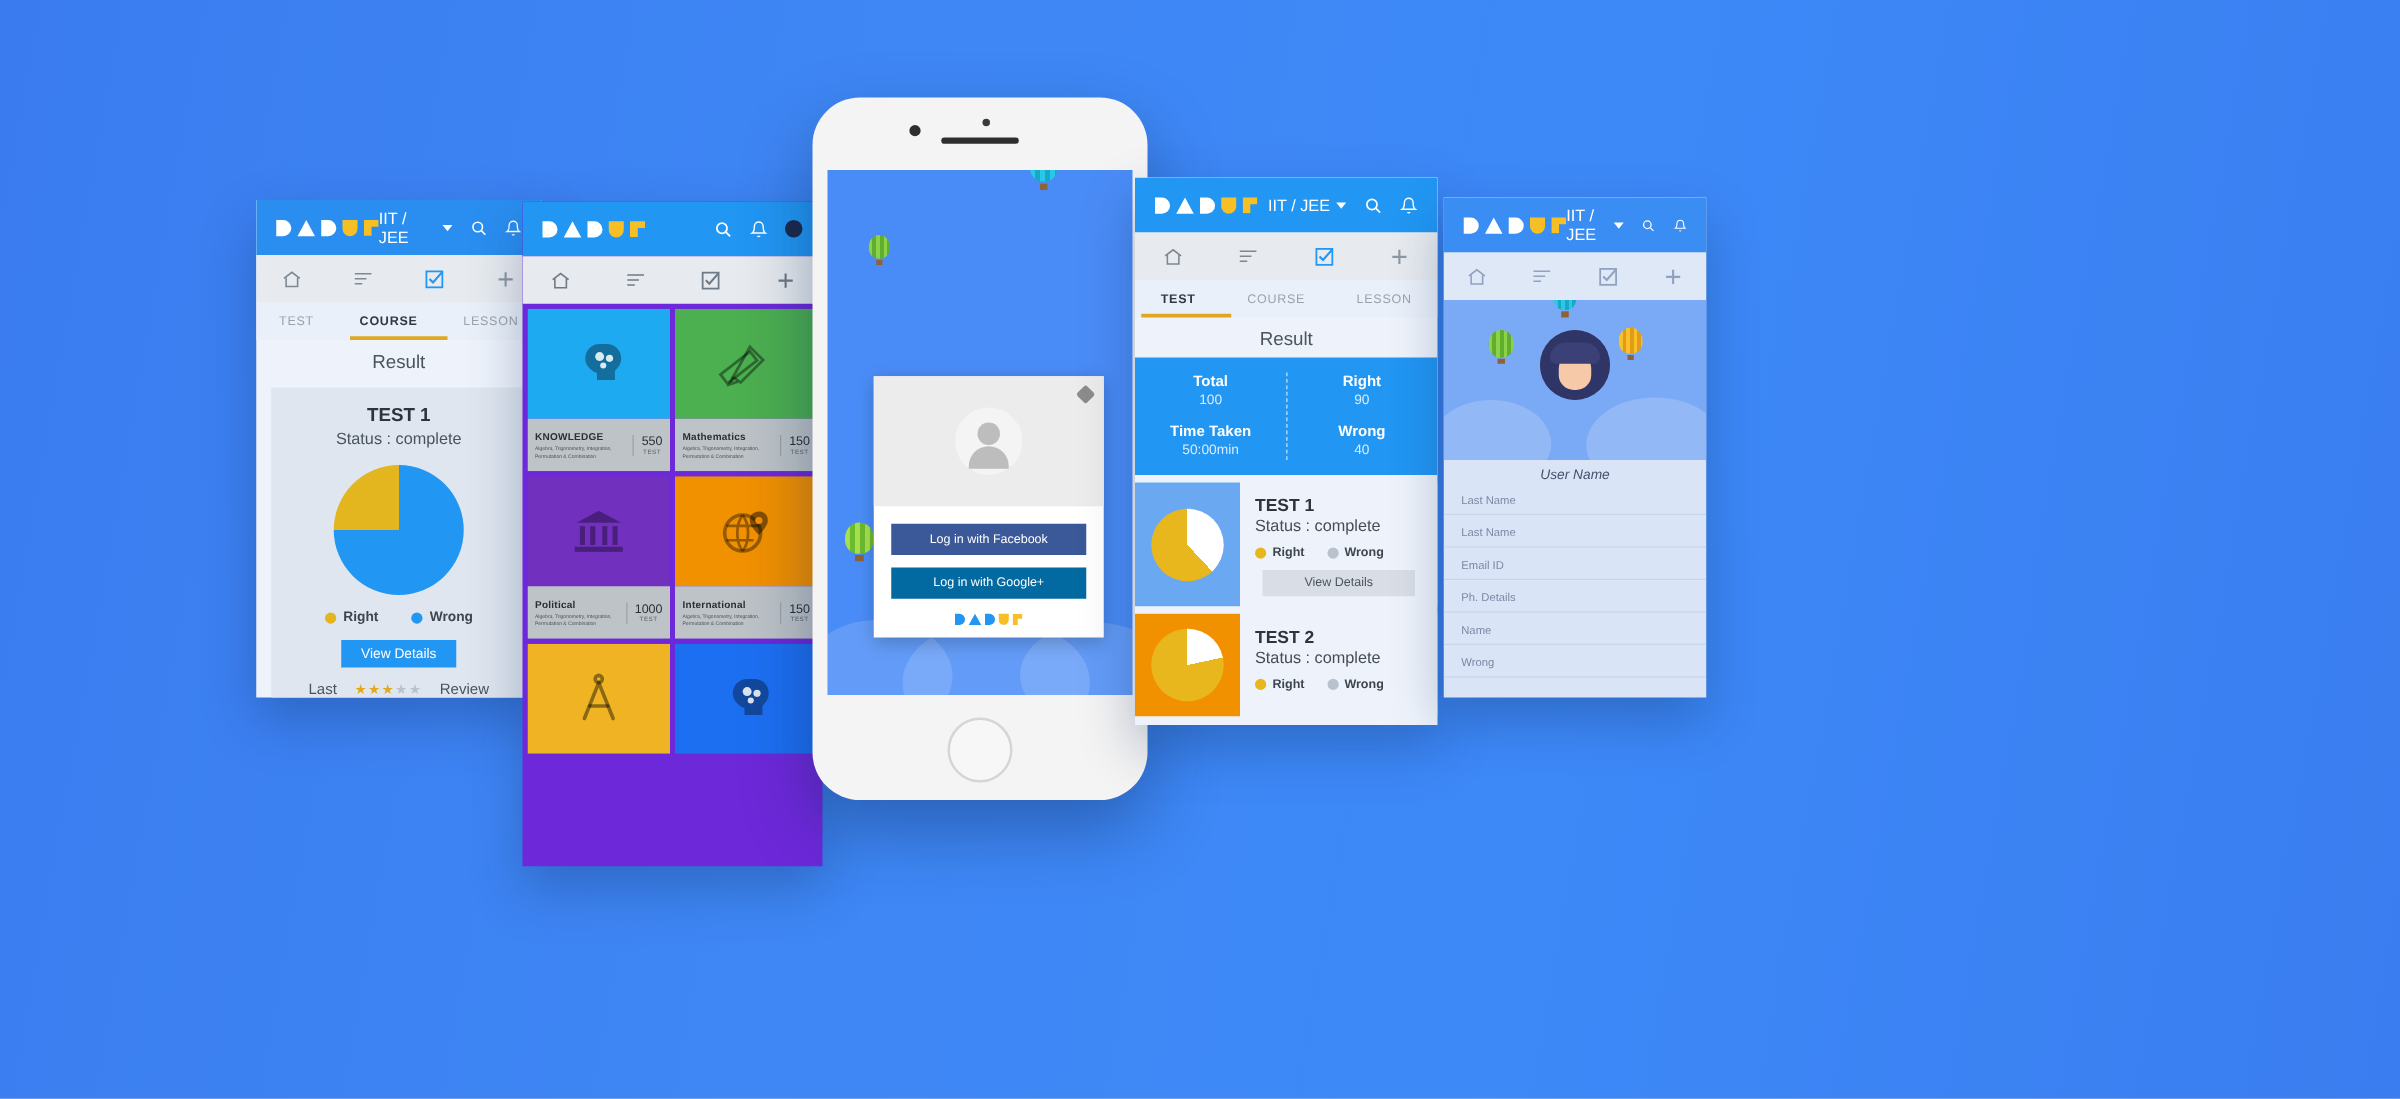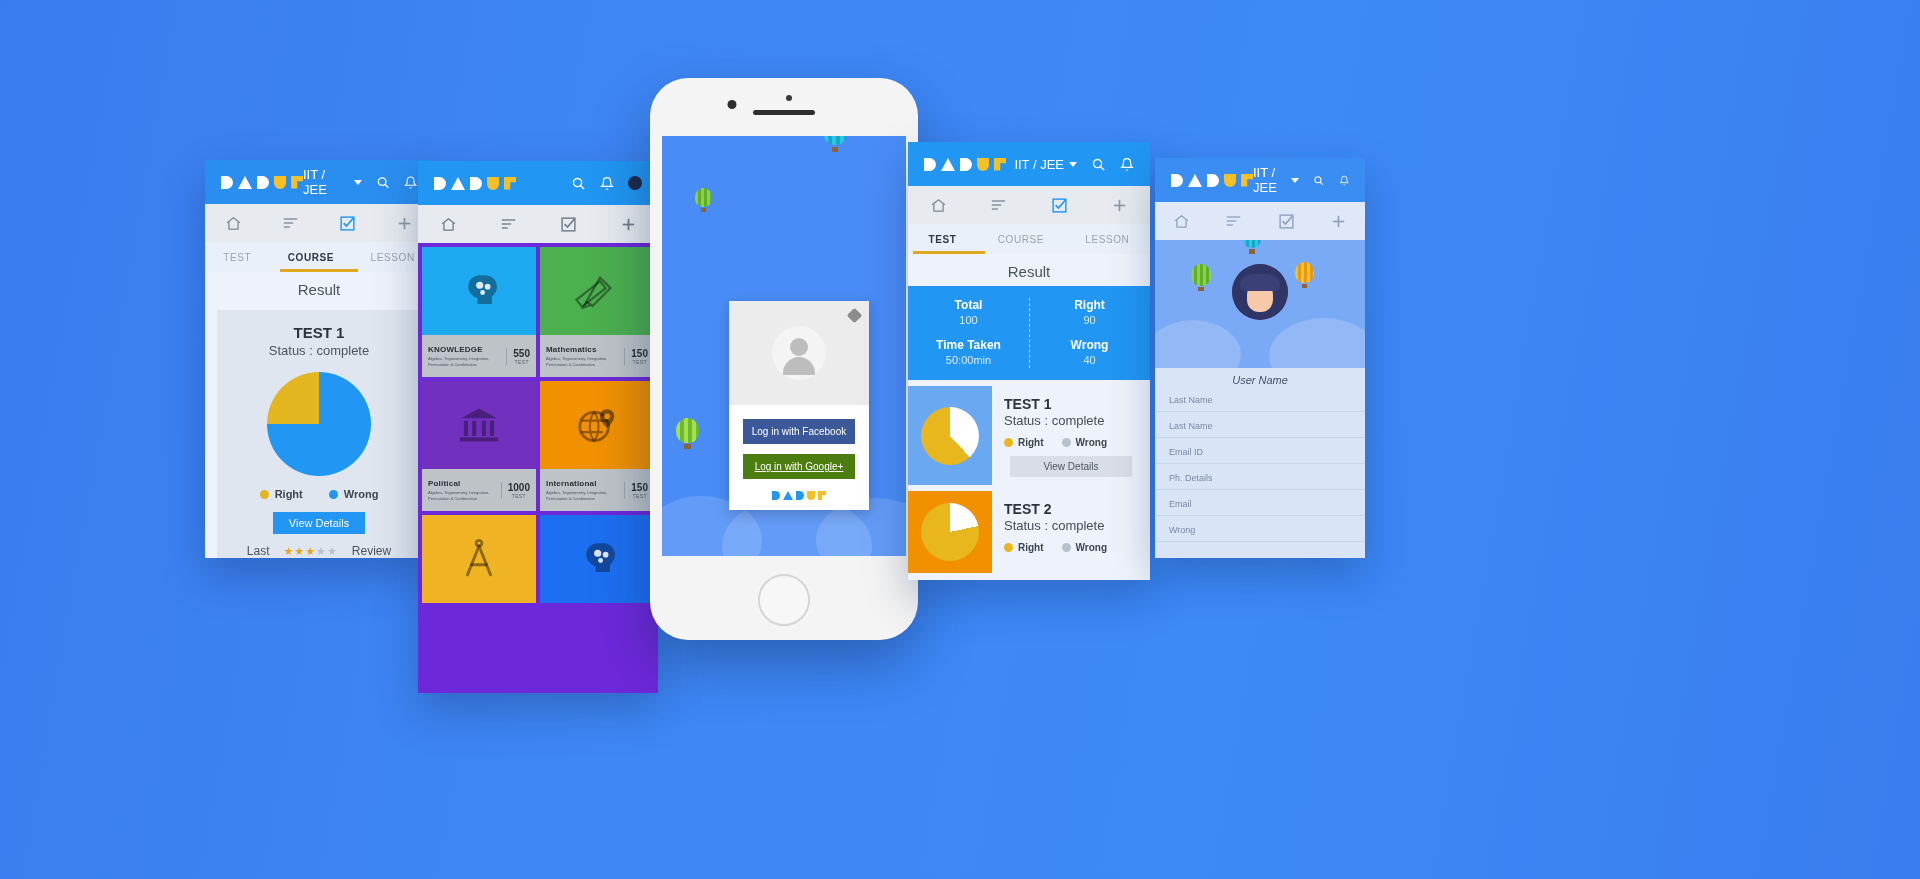--- a/index.html
+++ b/index.html
@@ -68,51 +68,50 @@
   
   #p2 { left: 418px; top: 161px; width: 240px; height: 532px; background: #6d28d9; }
   #p2 .grid { display: grid; grid-template-columns: 1fr 1fr; gap: 4px; padding: 4px; }
   .tile { overflow: hidden; }
   .tile .art { height: 88px; display: flex; align-items: center; justify-content: center; }
   .tile .meta { background: #bdc3c7; display: flex; align-items: center; padding: 6px 6px; height: 42px; }
   .tile .mleft { flex: 1; min-width: 0; }
   .tile .mname { font-size: 8px; font-weight: bold; color: #2a2f34; letter-spacing: .2px; }
   .tile .mdesc { font-size: 4px; color: #4c545b; line-height: 1.35; margin-top: 2px; }
   .tile .mright { border-left: 1px solid #9aa3aa; padding-left: 6px; text-align: center; }
-  .tile .mnum { font-size: 10px; font-weight: bold; color: #2a2f34; }
+  .tile .mnum { font-size: 10px; font-weight: normal; color: #2a2f34; }
   .tile .mtest { font-size: 5px; color: #5a636a; letter-spacing: .4px; }
 
   
   #phone {
     position: absolute; left: 650px; top: 78px; width: 268px; height: 562px;
     background: #f4f4f4; border-radius: 38px;
     box-shadow: 0 24px 55px rgba(10,35,80,0.38);
   }
   #phone .screen {
     position: absolute; left: 12px; top: 58px; width: 244px; height: 420px;
     background: #4a8cf7; overflow: hidden;
   }
   .speaker { position: absolute; top: 32px; left: 50%; transform: translateX(-50%); width: 62px; height: 5px; background: #2e2e2e; border-radius: 3px; }
   .cam { position: absolute; top: 22px; left: 50%; transform: translateX(calc(-50% - 52px)); width: 9px; height: 9px; background: #2e2e2e; border-radius: 50%; }
   .frontsensor { position: absolute; top: 17px; left: 50%; transform: translateX(calc(-50% + 5px)); width: 6px; height: 6px; background: #3a3a3a; border-radius: 50%; }
   .home-btn { position: absolute; bottom: 14px; left: 50%; transform: translateX(-50%); width: 52px; height: 52px; border-radius: 50%; border: 2px solid #d5d5d5; background: #f7f7f7; }
   .login-card {
-    position: absolute; left: 37px; top: 165px; width: 140px; background: #fff;
+    position: absolute; left: 37px; top: 165px; width: 184px; background: #fff;
     box-shadow: 0 4px 14px rgba(0,0,0,.22);
-    margin-left: 30px;
   }
   .login-hero { background: #ececec; height: 104px; position: relative; }
   .hero-diamond { position: absolute; right: 9px; top: 9px; width: 11px; height: 11px; background: #8c8c8c; transform: rotate(45deg); border-radius: 2px; }
   .avatar-circ { position: absolute; left: 50%; top: 50%; transform: translate(-50%,-50%); width: 54px; height: 54px; border-radius: 50%; background: #f4f4f4; }
   .av-head { position: absolute; left: 50%; top: 12px; transform: translateX(-50%); width: 18px; height: 18px; border-radius: 50%; background: #bdbdbd; }
   .av-body { position: absolute; left: 50%; bottom: 5px; transform: translateX(-50%); width: 32px; height: 18px; border-radius: 16px 16px 0 0; background: #bdbdbd; }
   .login-body { padding: 14px 14px 10px; }
   .lbtn { display: block; width: 100%; padding: 7px 0; text-align: center; color: #fff; font-size: 10px; border: none; }
   .lbtn.fb { background: #3b5998; }
-  .lbtn.gp { background: #4d7c0f; margin-top: 10px; text-decoration: underline; }
+  .lbtn.gp { background: #0369a1; margin-top: 10px; }
   .login-logo { display: flex; justify-content: center; align-items: center; gap: 3px; margin-top: 12px; }
   .login-logo .lg.d { width: 8px; height: 9px; background: #2196f3; border-radius: 0 5px 5px 0; }
   .login-logo .lg.a { border-left-width: 5px; border-right-width: 5px; border-bottom: 9px solid #2196f3; }
   .login-logo .lg.u { width: 8px; height: 9px; background: #f6bf26; border-radius: 0 0 5px 5px; }
   .login-logo .lg.f { width: 8px; height: 9px; background: #f6bf26; }
 
   
   .cloud { position: absolute; background: rgba(255,255,255,.14); border-radius: 50%; }
   .balloon { position: absolute; }
   .balloon .bb { width: 100%; height: 78%; border-radius: 50% 50% 45% 45%; }
@@ -592,18 +591,18 @@
         <i class="pa-face"></i>
         <i class="pa-fringe"></i>
       </div>
     </div>
     <div class="uname">User Name</div>
     <div id="profile-fields">
         <div class="field">Last Name</div>
         <div class="field">Last Name</div>
         <div class="field">Email ID</div>
         <div class="field">Ph. Details</div>
-        <div class="field">Email</div>
+        <div class="field">Name</div>
         <div class="field">Wrong</div>
       </div>
   </div>
 
 </div>
 
 </body></html>

